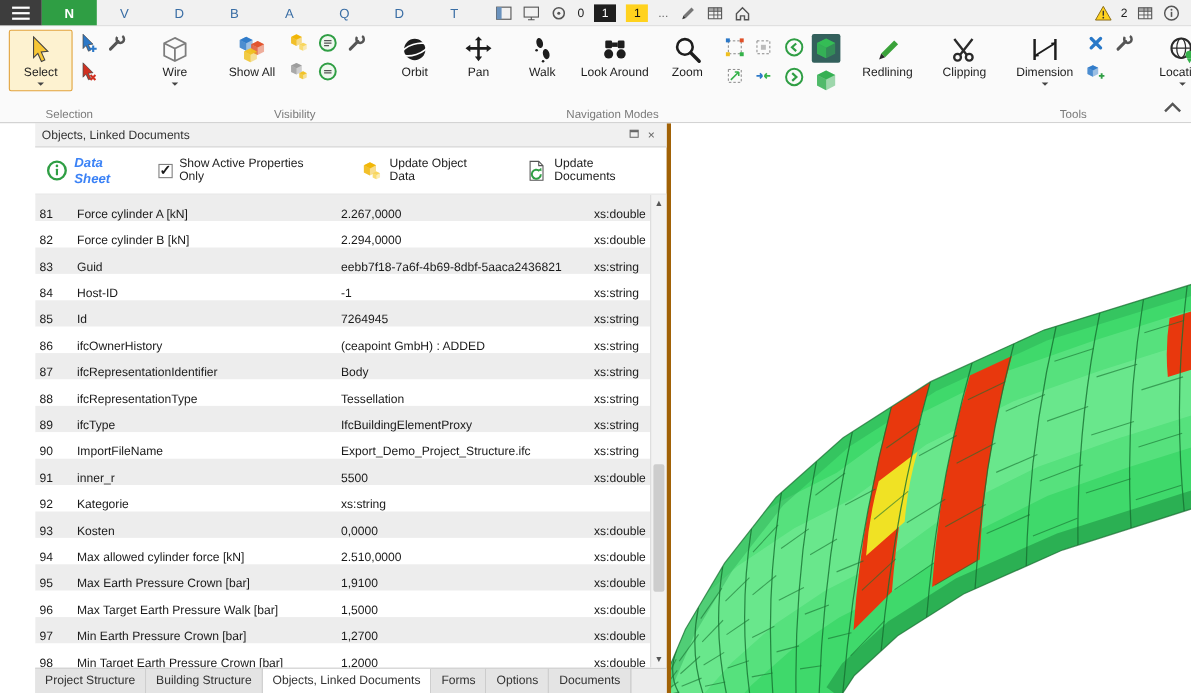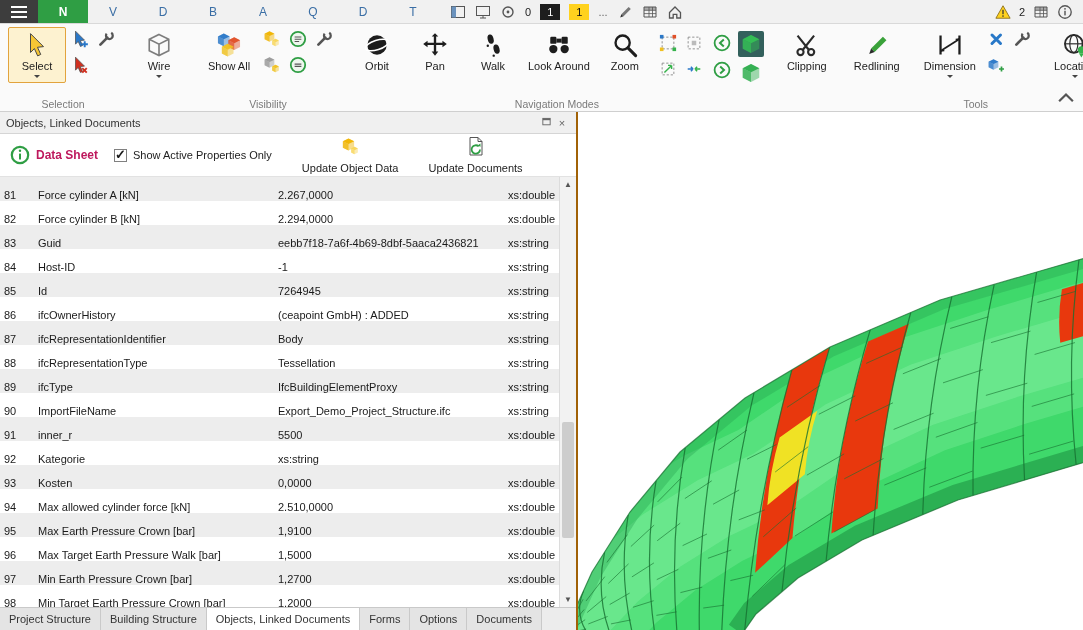--- a/index.html
+++ b/index.html
@@ -44,33 +44,33 @@
   .navgrid{display:grid;grid-template-columns:24px 24px;grid-auto-rows:24px;gap:2px;margin:4px 2px;}
   .circol,.cubecol{display:flex;flex-direction:column;gap:3px;margin:4px 2px;}
   .cubebtn{width:26px;height:26px;padding:2px;border:none;background:none;cursor:pointer;}
   .cubebtn.dark{background:#33605c;border-radius:2px;}
   .cubebtn svg{width:100%;height:100%;display:block;}
   .collapse{position:absolute;right:6px;bottom:4px;width:22px;height:16px;border:none;background:none;cursor:pointer;padding:0;}
 
   
   .main{display:flex;height:518px;}
   .panel{width:578px;display:flex;flex-direction:column;background:#fff;
-         border-right:2px solid #a16207;box-sizing:border-box;}
+         border-right:4px solid #a16207;box-sizing:border-box;margin-left:32px;}
   .ptitle{height:21px;background:#f0f0f0;border-bottom:1px solid #d5d5d5;
           display:flex;align-items:center;padding:0 6px;color:#333;}
   .ptitle .sp{flex:1;}
   .ptitle .ticn{width:16px;height:14px;display:flex;align-items:center;justify-content:center;
                 color:#666;cursor:pointer;font-size:11px;}
   .ptools{height:42px;display:flex;align-items:center;padding:0 10px;border-bottom:1px solid #e2e2e2;}
   .ptools .ti{display:flex;align-items:center;gap:6px;cursor:pointer;}
   .ptools svg{width:20px;height:20px;}
-  .ds-label{font-weight:bold;font-size:12px;color:#be185d;}
+  .ds-label{font-weight:bold;font-size:12px;color:#3b82f6;font-style:italic;}
   .cb{width:13px;height:13px;border:1px solid #808080;background:#fff;position:relative;box-sizing:border-box;}
   .cb.checked::after{content:"\2713";position:absolute;left:0px;top:-3px;font-size:13px;font-weight:bold;color:#1a1a1a;}
-  .gap16{margin-left:16px;} .gap30{margin-left:30px;flex-direction:column;}
+  .gap16{margin-left:16px;} .gap30{margin-left:30px;}
 
   .tablewrap{flex:1;display:flex;overflow:hidden;}
   .ptable{flex:1;}
   .trow{display:flex;height:24px;align-items:flex-end;background:#fff;}
   .trow.alt{background:#ededed;}
   .tc{padding:0 4px;white-space:nowrap;overflow:hidden;font-size:11px;color:#1a1a1a;}
   .tc-num{width:26px;}
   .tc-name{width:232px;}
   .tc-val{width:222px;}
   .tc-type{flex:1;}
@@ -368,36 +368,36 @@
               <use href="#sy-cube"></use>
             </svg>
         </button>
       </div>
       <span class="rlabel">Navigation Modes</span>
     </div>
     <div class="rsep"></div>
 
     <div class="rgroup">
       <div class="bigbtn">
+        <svg class="bi" viewBox="0 0 22 22">
+          <path d="M6 14L16 4l3 3L9 17z" fill="#3aa23a"></path>
+            <path d="M6 14l3 3-4.6 1.6z" fill="#2a2a2a"></path>
+        </svg>
+        <span class="lbl">Redlining</span>
+      </div>
+    </div>
+
+    <div class="rgroup">
+      <div class="bigbtn">
         <svg class="bi" viewBox="0 0 22 22" stroke="#2a2a2a" fill="none" stroke-width="1.8">
           <circle cx="5.5" cy="17" r="2.6"></circle>
             <circle cx="14.5" cy="17" r="2.6"></circle>
             <path d="M7.5 15L17 3M12.5 15L3 3"></path>
         </svg>
         <span class="lbl">Clipping</span>
-      </div>
-    </div>
-
-    <div class="rgroup">
-      <div class="bigbtn">
-        <svg class="bi" viewBox="0 0 22 22">
-          <path d="M6 14L16 4l3 3L9 17z" fill="#3aa23a"></path>
-            <path d="M6 14l3 3-4.6 1.6z" fill="#2a2a2a"></path>
-        </svg>
-        <span class="lbl">Redlining</span>
       </div>
     </div>
     <div class="rsep"></div>
 
     <div class="rgroup">
       <div class="bigbtn">
         <svg class="bi" viewBox="0 0 22 22" stroke="#1d1d1d" fill="none">
           <path d="M3 3v16M19 3v16" stroke-width="1.9"></path>
             <path d="M3 16L19 6" stroke-width="1.5"></path>
             <path d="M3 16l3.2-.4M19 6l-3.2.4" stroke-width="1.3"></path>

